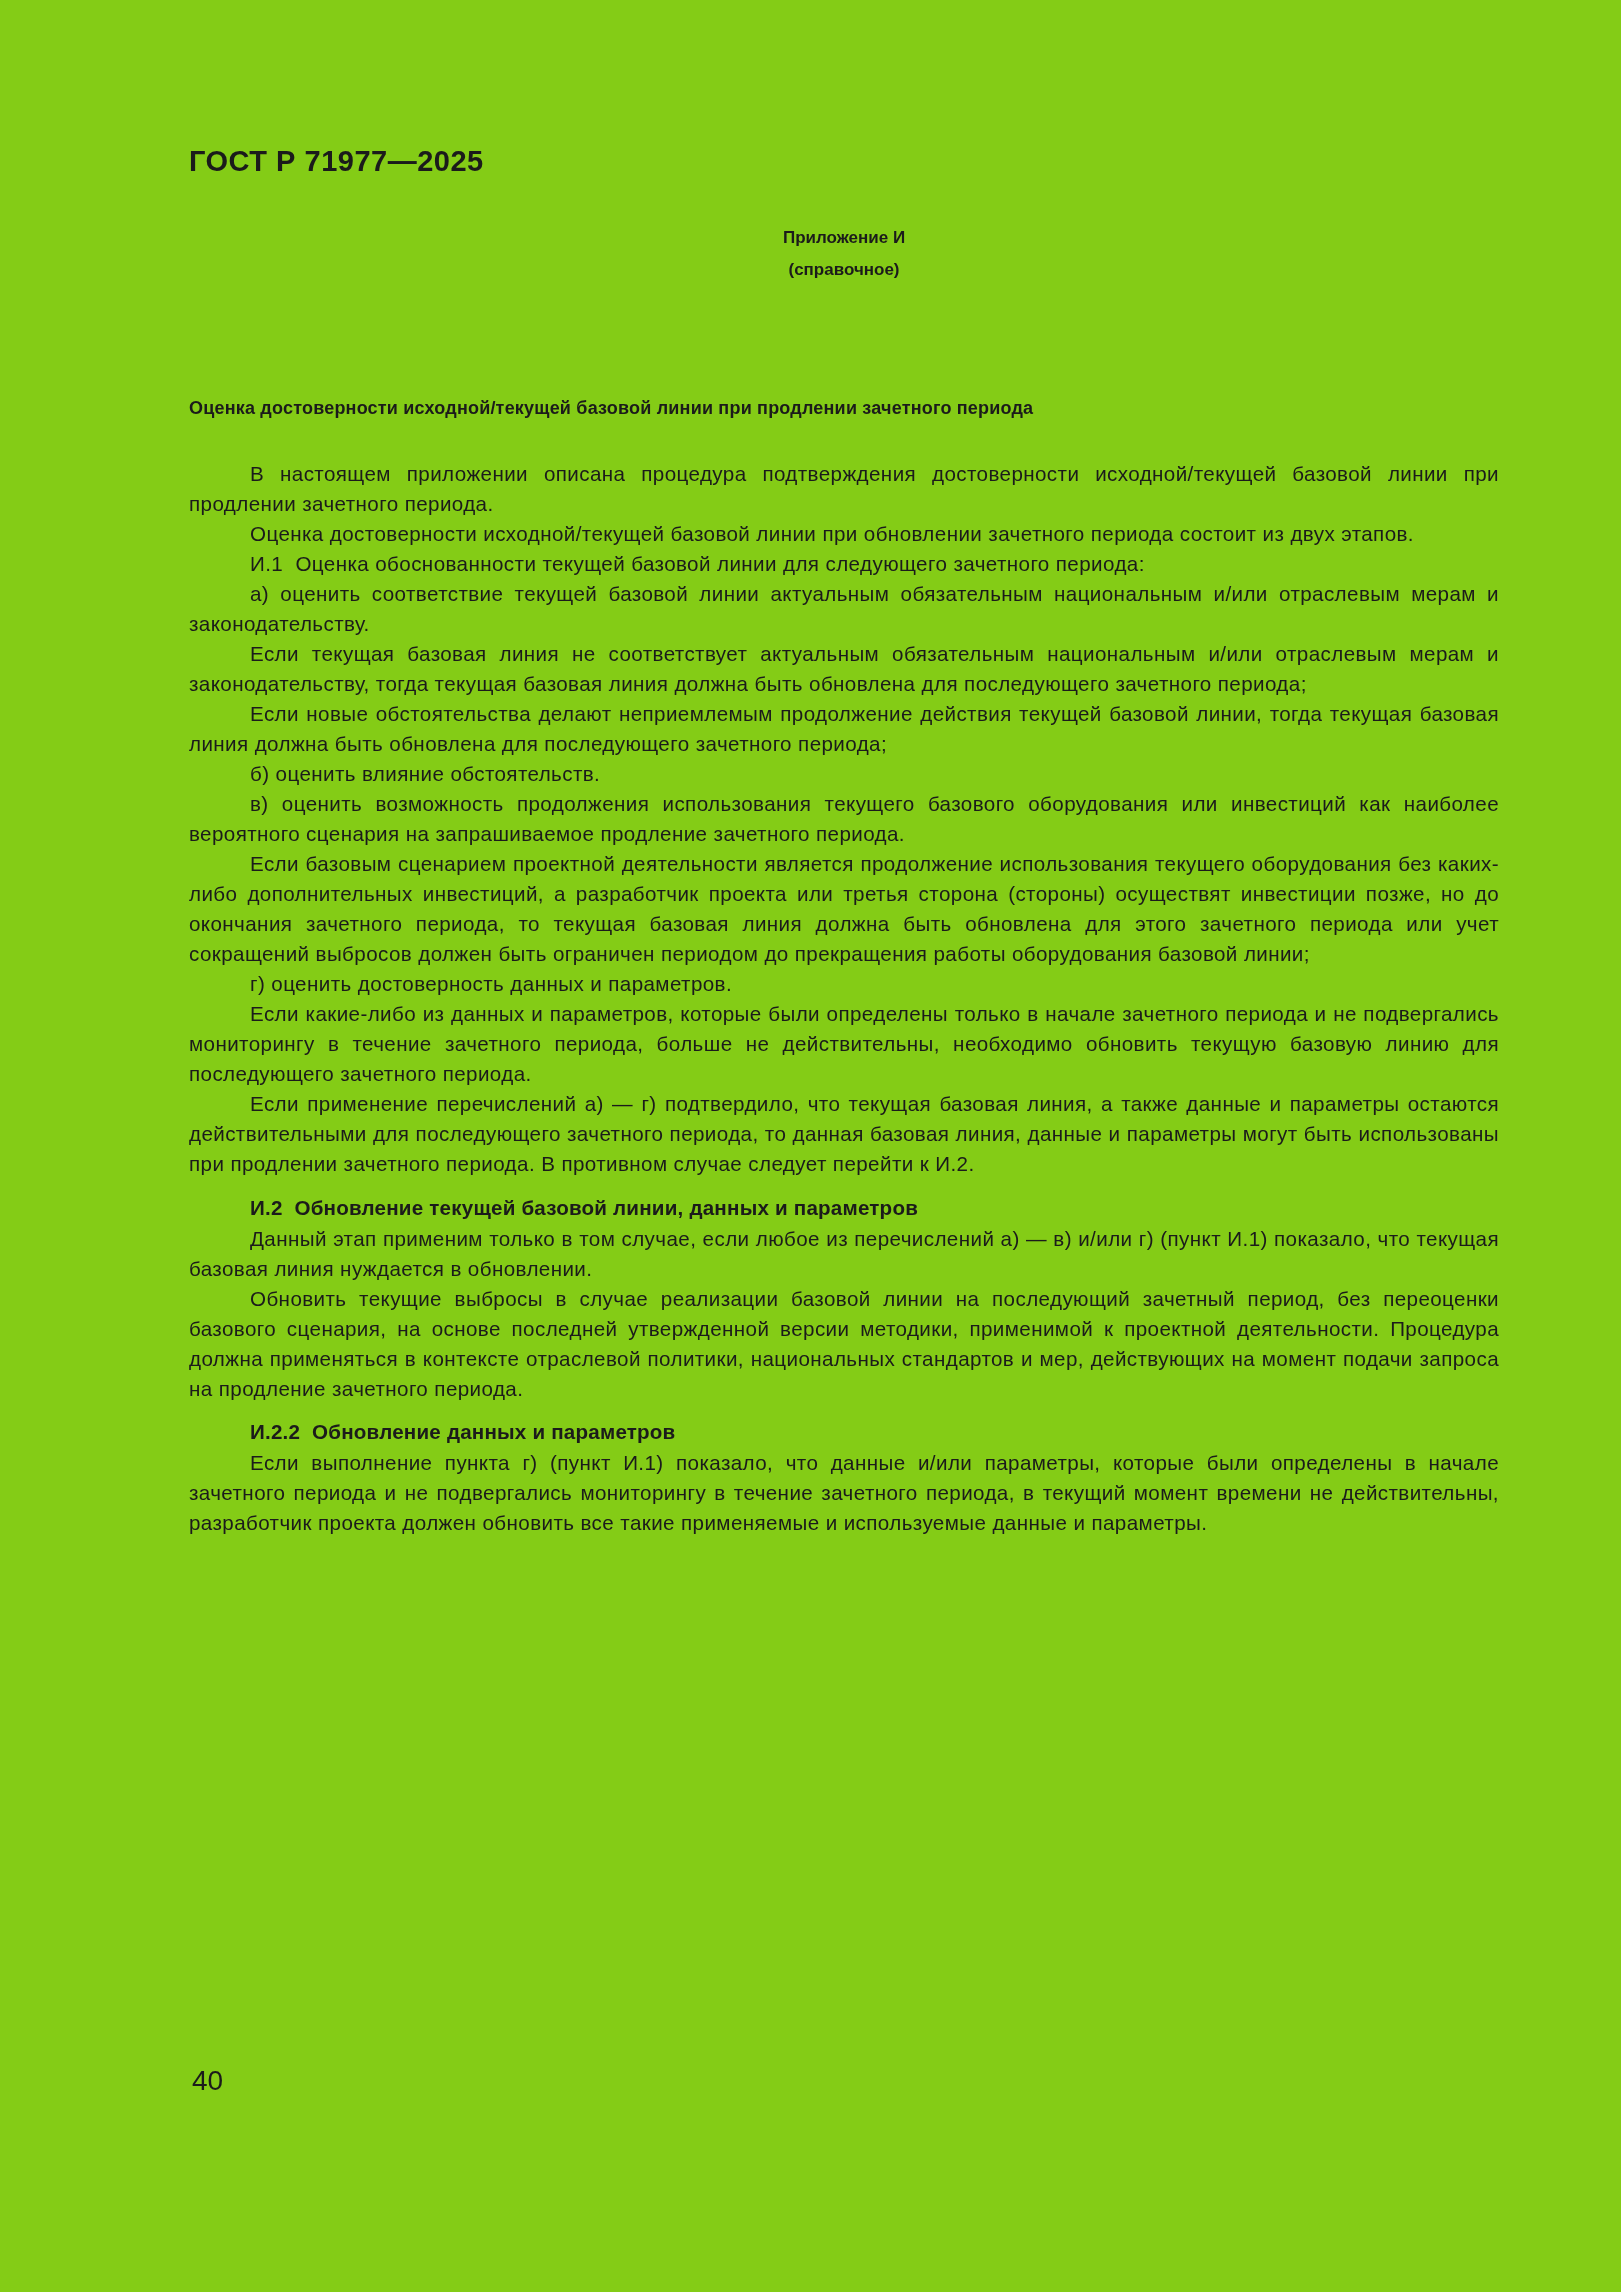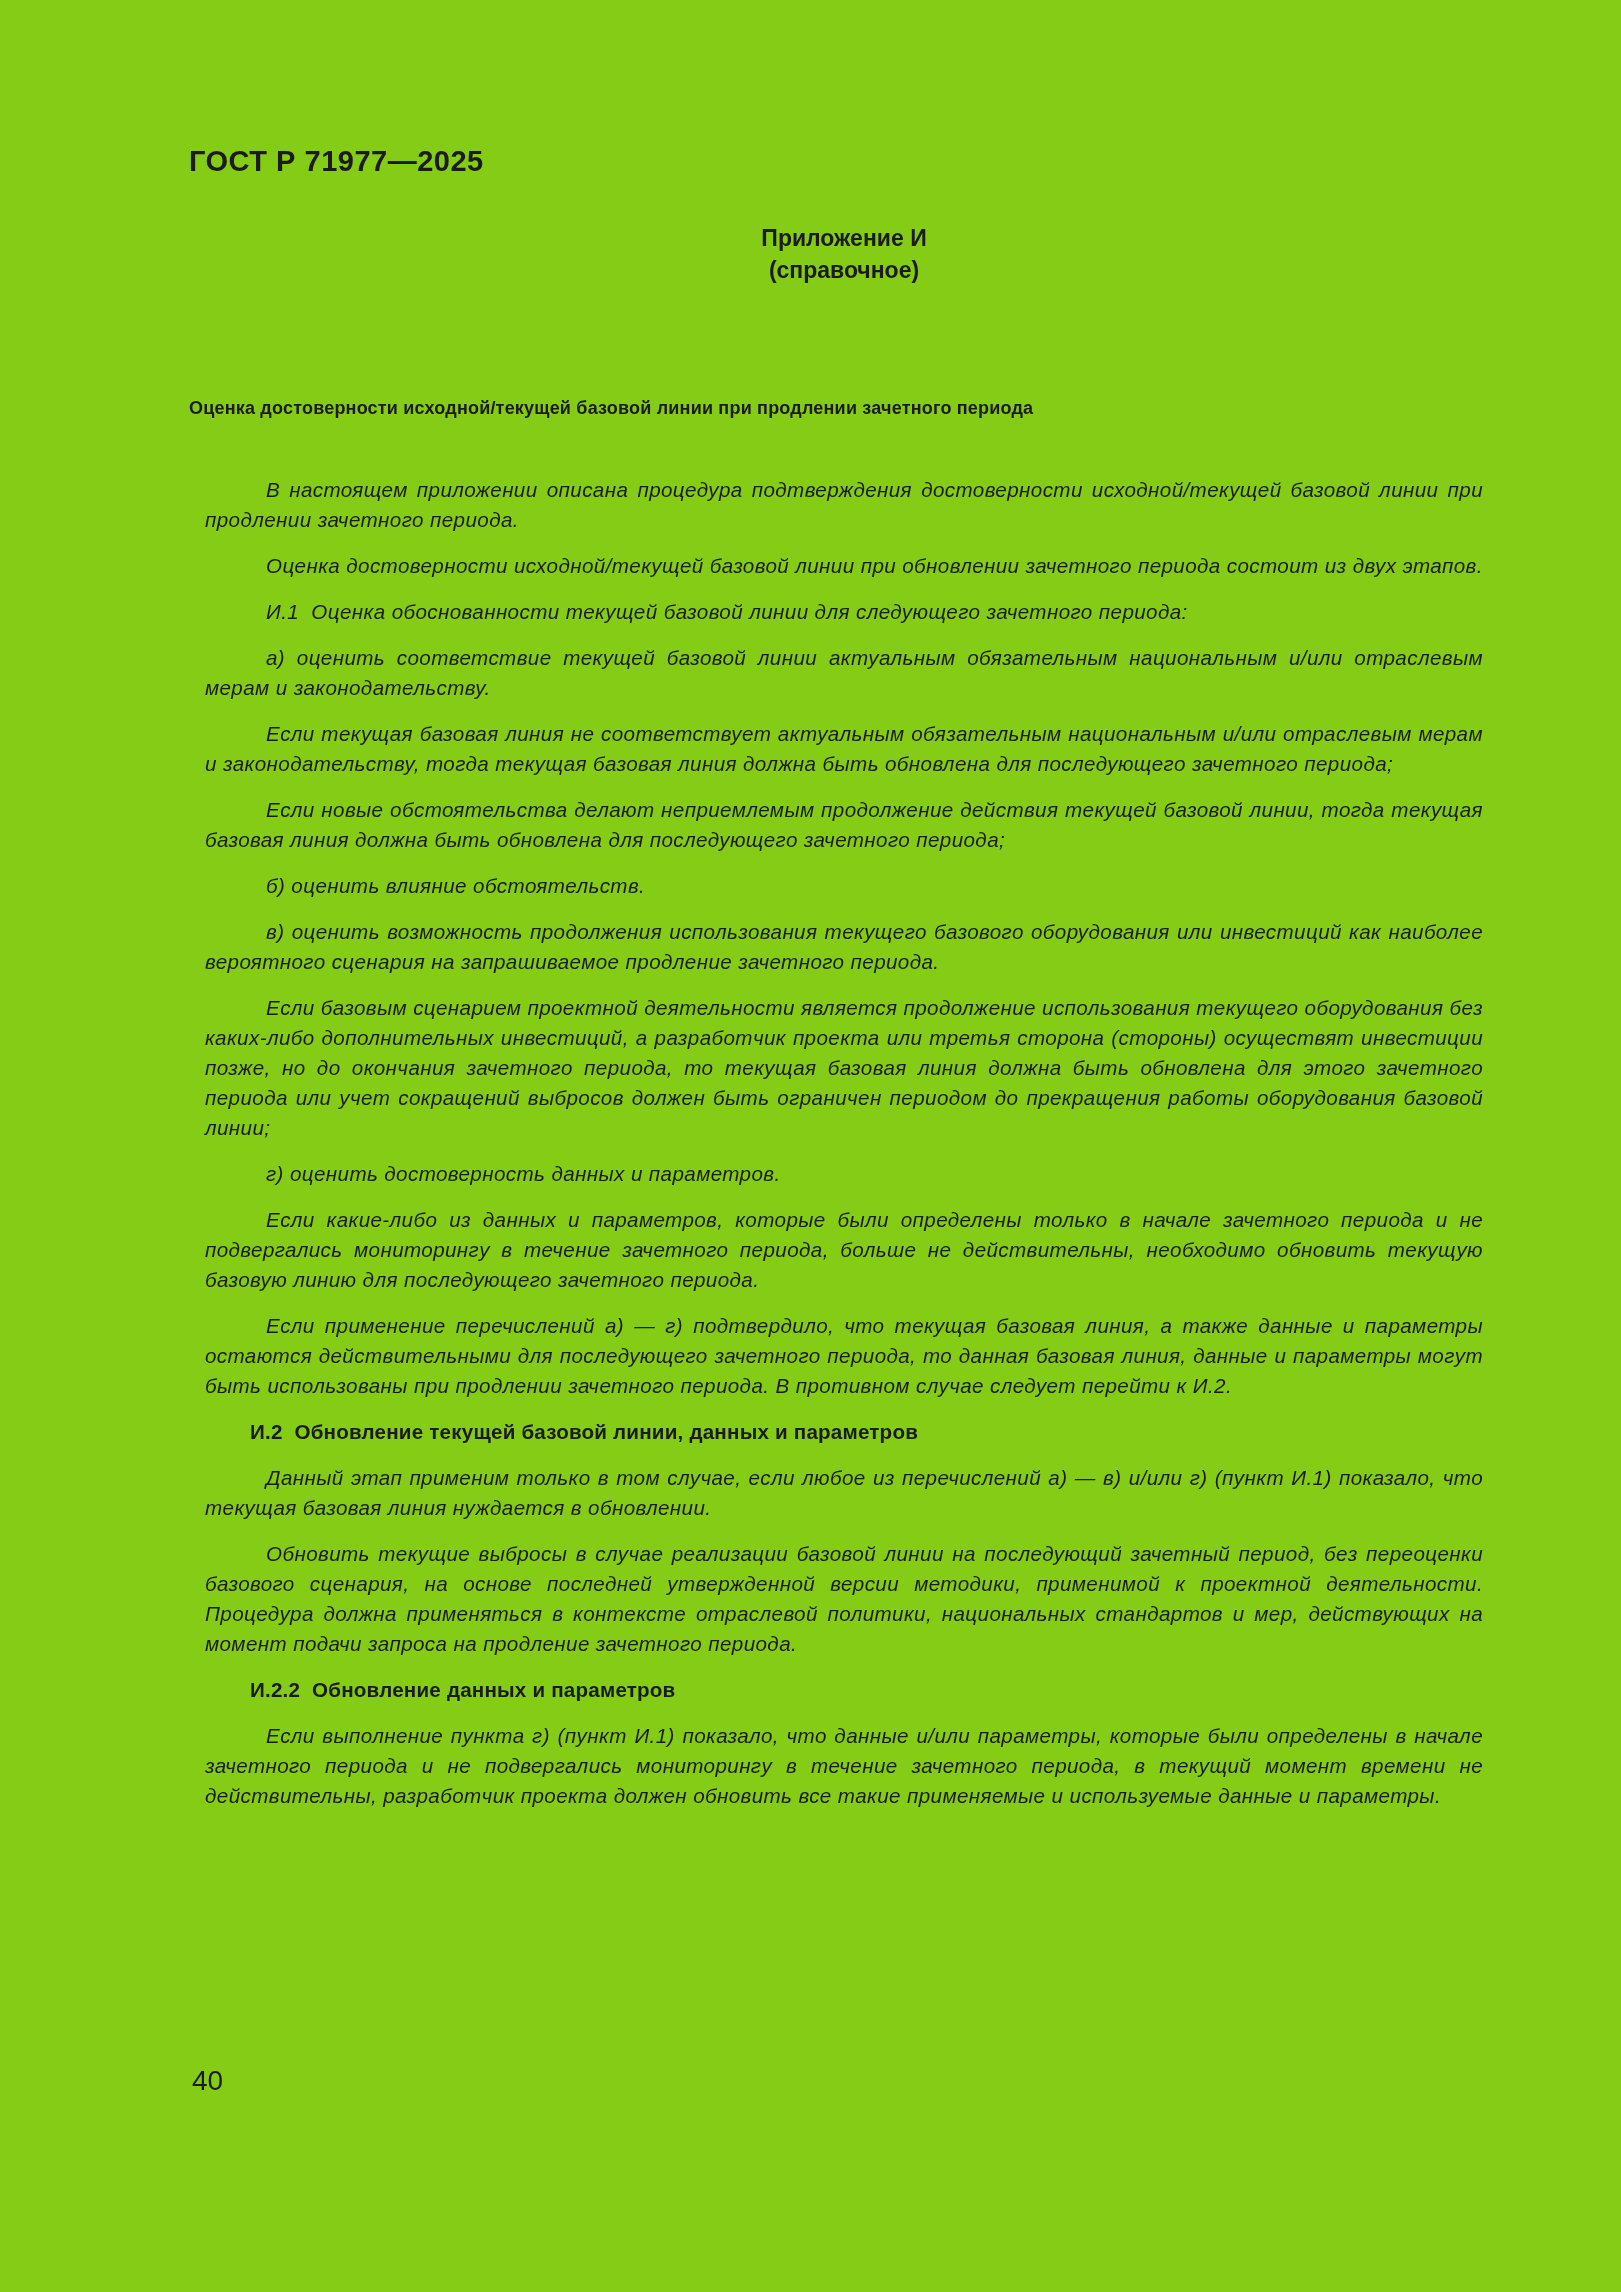--- a/index.html
+++ b/index.html
@@ -28,21 +28,21 @@
     font-weight: bold;
     letter-spacing: 0.5px;
     white-space: nowrap;
   }
   .appendix-block {
     position: absolute;
     left: 189px;
     top: 222px;
     width: 1310px;
     text-align: center;
-    font-size: 23px;
+    font-size: 17px;
     font-weight: bold;
     line-height: 32px;
   }
   .appendix-title {
     position: absolute;
     left: 189px;
     top: 394px;
     width: 1310px;
     margin: 0;
     text-align: left;
@@ -55,23 +55,22 @@
     position: absolute;
     left: 189px;
     top: 459px;
     width: 1310px;
     font-size: 20.6px;
     line-height: 30px;
     text-align: justify;
     letter-spacing: 0.4px;
   }
   .body-text p {
-    margin: 16px;
+    margin: 0;
     text-indent: 61px;
-    font-style: italic;
   }
   .body-text h2 {
     margin: 13.7px 0 1px 0;
     font-size: 20.6px;
     line-height: 30px;
     font-weight: bold;
     text-indent: 61px;
     text-align: left;
     letter-spacing: 0.2px;
   }

